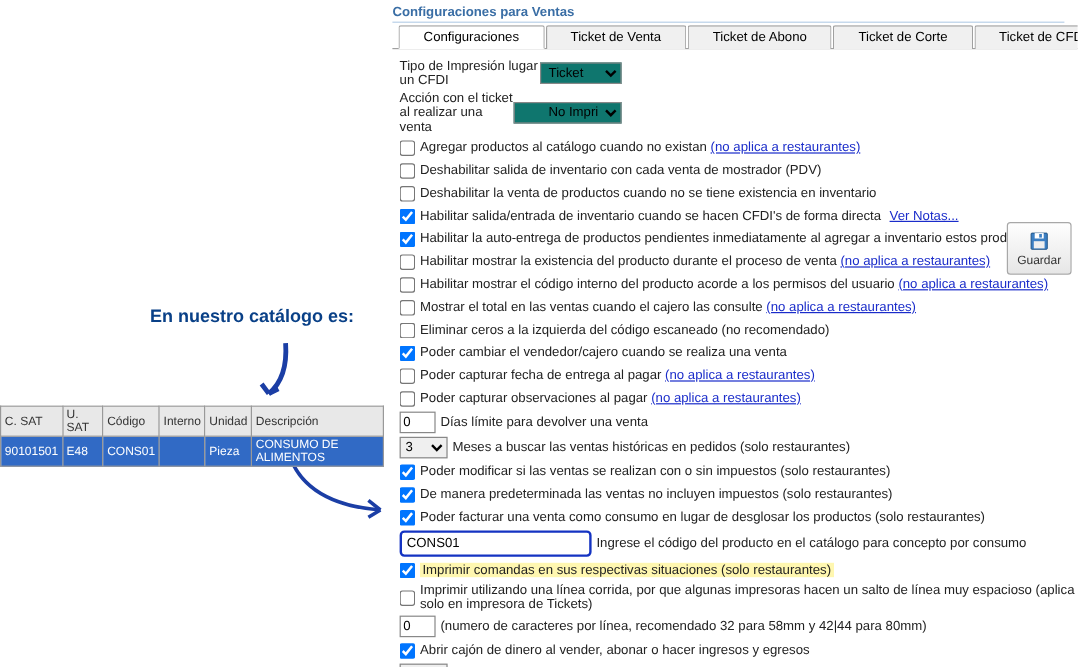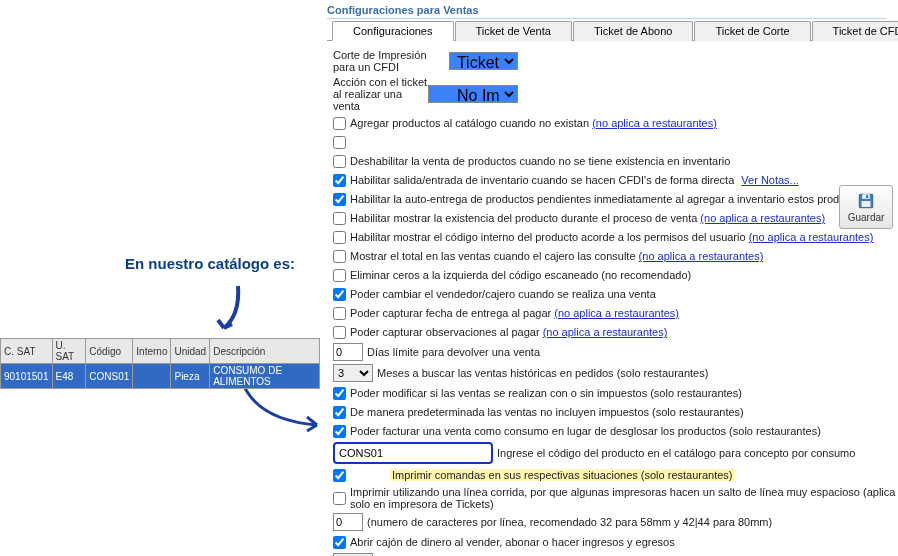--- a/index.html
+++ b/index.html
@@ -17,33 +17,33 @@
     .right-panel { position: absolute; left: 327px; top: 0; width: 571px; }
     .group-title { color: #3a6ea5; font-size: 11px; font-weight: bold; padding: 4px 0 2px 0; border-bottom: 1px solid #b8d0e8; width: 560px; }
     
     .tabs { display: flex; border-bottom: 1px solid #a0a0a0; margin-top: 2px; padding-left: 5px; }
     .tab { padding: 3px 20px; border: 1px solid #a0a0a0; border-bottom: none; background: #f0f0f0; margin-right: 1px; margin-bottom: -1px; font-size: 11px; cursor: pointer; border-radius: 2px 2px 0 0; white-space: nowrap; }
     .tab.active { background: #fff; border-bottom: 1px solid #fff; }
     
     .form-area { padding: 8px 0 0 6px; }
     .row { display: flex; align-items: center; margin-bottom: 3px; min-height: 16px; }
     .row label.txt { font-size: 11px; color: #222; }
-    .sel { border: 1px solid #888; font-size: 16px; padding: 0 2px; height: 18px; background: #3b82f6; text-align: right; }
+    .sel { border: 1px solid #888; font-size: 11px; padding: 0 2px; height: 18px; background: #0f766e; }
     .sel1 { width: 90px; margin-left: auto; margin-right: 380px; }
     .sel2 { width: 90px; margin-left: auto; margin-right: 380px; padding-left: 24px; }
     
     .cb { width: 13px; height: 13px; margin-right: 4px; flex-shrink: 0; }
     .link-part { color: #1a2cca; text-decoration: underline; }
     .link-blue { color: #1a2cca; text-decoration: underline; margin-left: 4px; }
     
     .num-input { width: 30px; height: 18px; border: 1px solid #888; font-size: 11px; padding: 0 2px; margin-right: 4px; }
     .code-input { width: 160px; height: 22px; border: 2px solid #1433c2; border-radius: 4px; font-size: 11px; padding: 0 4px; margin-right: 4px; }
     .sel-small { width: 40px; height: 18px; border: 1px solid #888; font-size: 11px; padding: 0; margin-right: 4px; }
     
-    .hl { background: #fff7b0; padding: 0 2px; margin-left: 40px; }
+    .hl { background: #fff7b0; padding: 0 2px; }
     
     .save-btn { position: absolute; right: 5px; top: 185px; width: 54px; height: 44px; border: 1px solid #a8a8a8; background: linear-gradient(#fefefe, #e6e6e6); border-radius: 3px; display: flex; flex-direction: column; align-items: center; justify-content: center; font-size: 10px; color: #333; cursor: pointer; }
     .save-icon { width: 18px; height: 18px; margin-bottom: 2px; }
     
     svg { display: block; }
   </style>
 </head>
 <body>
 
 <div class="left-panel">
@@ -85,34 +85,35 @@
     <div class="tab active">Configuraciones</div>
     <div class="tab">Ticket de Venta</div>
     <div class="tab">Ticket de Abono</div>
     <div class="tab">Ticket de Corte</div>
     <div class="tab">Ticket de CFDI</div>
     <div class="tab">Ticket de Comanda</div>
   </div>
 
   <div class="form-area">
     <div class="row">
-      <label class="txt">Corte de Impresión para un CFDI</label>
+      <label class="txt">Tipo de Impresión lugar un CFDI</label>
       <select class="sel sel1"><option>Ticket</option></select>
     </div>
     <div class="row">
       <label class="txt">Acción con el ticket al realizar una venta</label>
       <select class="sel sel2"><option>No Imprimir</option></select>
     </div>
 
     <div class="row">
         <input type="checkbox" class="cb" style="">
         <label class="txt"><span>Agregar productos al catálogo cuando no existan </span><span class="link-part">(no aplica a restaurantes)</span></label>
       </div>
     <div class="row">
         <input type="checkbox" class="cb" style="">
+        <label class="txt">Deshabilitar salida de inventario con cada venta de mostrador (PDV)</label>
       </div>
     <div class="row">
         <input type="checkbox" class="cb" style="">
         <label class="txt">Deshabilitar la venta de productos cuando no se tiene existencia en inventario</label>
       </div>
     <div class="row">
         <input type="checkbox" class="cb" checked="" style="">
         <label class="txt"><span>Habilitar salida/entrada de inventario cuando se hacen CFDI's de forma directa </span><a class="link-blue">Ver Notas...</a></label>
       </div>
     <div class="row">

